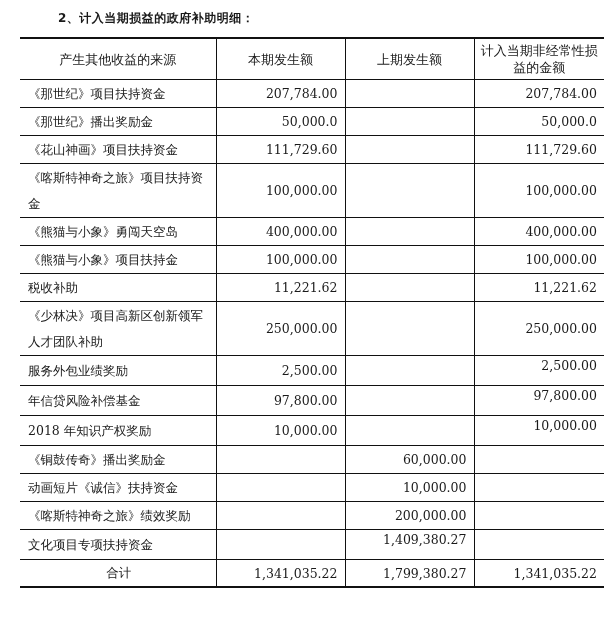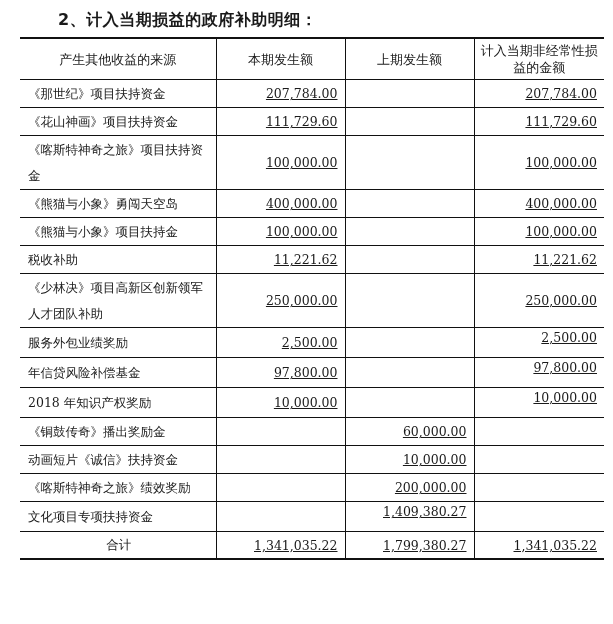--- a/index.html
+++ b/index.html
@@ -4,21 +4,21 @@
 <style>
   html, body { margin: 0; padding: 0; background: #ffffff; }
   body {
     width: 613px; height: 624px; position: relative; overflow: hidden;
     font-family: "DejaVu Serif", "Liberation Serif", serif;
     color: #1a1a1a;
   }
   .title {
     position: absolute; left: 58px; top: 10px;
     font-family: "DejaVu Sans", "Liberation Sans", sans-serif;
-    font-weight: bold; font-size: 16px; letter-spacing: 0.5px;
+    font-weight: bold; font-size: 12px; letter-spacing: 0.5px;
   }
   table.grid {
     position: absolute; left: 20px; top: 37px;
     width: 584px; border-collapse: collapse; table-layout: fixed;
     font-size: 12.5px;
   }
   table.grid col.c1 { width: 196px; }
   table.grid col.c2 { width: 129px; }
   table.grid col.c3 { width: 129px; }
   table.grid col.c4 { width: 130px; }
@@ -27,21 +27,21 @@
     border-bottom: 1px solid #111;
     padding: 0 6px; vertical-align: middle; font-weight: normal;
   }
   table.grid tr td:first-child, table.grid tr th:first-child { border-left: none; }
   table.grid tr td:last-child, table.grid tr th:last-child { border-right: none; }
   table.grid thead th {
     border-top: 2px solid #111; height: 40px; text-align: center;
     line-height: 17px; font-size: 13px;
   }
   table.grid td.src { text-align: left; line-height: 26px; padding-left: 8px; margin-left: 36px; }
-  table.grid td.num { text-align: right; padding-right: 7px; white-space: nowrap; text-decoration: underline; }
+  table.grid td.num { text-align: right; padding-right: 7px; white-space: nowrap; }
   table.grid td.num.top { vertical-align: top; padding-top: 2px; }
   table.grid tr.r1 td { height: 27px; }
   table.grid tr.r2 td { height: 53px; }
   table.grid tr.total td { height: 24px; border-bottom: 2px solid #111; }
   table.grid tr.total td.src { text-align: center; }
 </style>
 </head>
 <body>
 
 <div class="title">2、计入当期损益的政府补助明细：</div>
@@ -60,20 +60,26 @@
       <th>上期发生额</th>
       <th>计入当期非经常性损益的金额</th>
     </tr>
   </thead>
   <tbody>
     <tr class="r1">
       <td class="src">《那世纪》项目扶持资金</td>
       <td class="num">207,784.00</td>
       <td class="num"></td>
       <td class="num">207,784.00</td>
+    </tr>
+    <tr class="r1">
+      <td class="src">《那世纪》播出奖励金</td>
+      <td class="num">50,000.0</td>
+      <td class="num"></td>
+      <td class="num">50,000.0</td>
     </tr>
     <tr class="r1">
       <td class="src">《花山神画》项目扶持资金</td>
       <td class="num">111,729.60</td>
       <td class="num"></td>
       <td class="num">111,729.60</td>
     </tr>
     <tr class="r2">
       <td class="src">《喀斯特神奇之旅》项目扶持资金</td>
       <td class="num">100,000.00</td>

